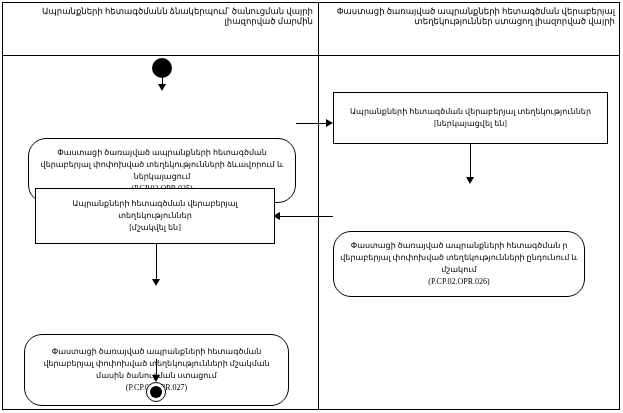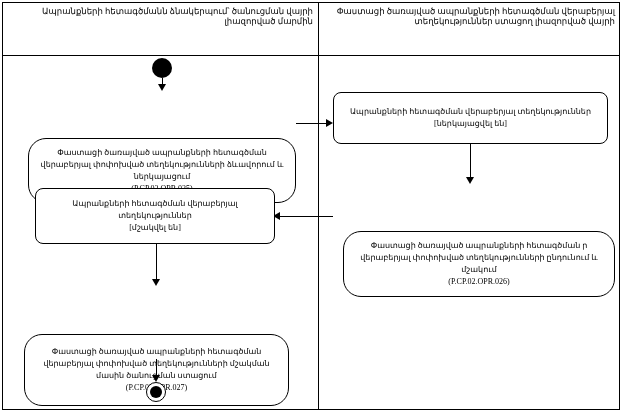--- a/index.html
+++ b/index.html
@@ -77,21 +77,21 @@
     font-size: 8px;
     line-height: 12px;
     padding: 3px 6px;
     color: #000000;
   }
   .node.rounded {
     border-radius: 18px;
     margin-top: 47px;
   }
   .node.rect {
-    border-radius: 8px;
+    border-radius: 0;
   }
   .node-text {
     display: block;
     white-space: pre-line;
   }
   .start-node {
     position: absolute;
     width: 20px;
     height: 20px;
     border-radius: 50%;
@@ -171,21 +171,21 @@
   <div class="arrow arrow-right" style="left:326px; top:119px;"></div>
 
   <div class="node rect" style="left:333px; top:92px; width:275px; height:52px;">
     <span class="node-text">Ապրանքների հետագծման վերաբերյալ տեղեկություններ
 [ներկայացվել են]</span>
   </div>
 
   <div class="edge-line edge-v" style="left:470px; top:144px; height:36px;"></div>
   <div class="arrow arrow-down" style="left:466px; top:177px;"></div>
 
-  <div class="node rounded" style="left:343px; top:184px; width:272px; height:66px;">
+  <div class="node rounded" style="left:333px; top:184px; width:252px; height:66px;">
     <span class="node-text">Փաստացի ծառայված ապրանքների հետագծման ր վերաբերյալ փոփոխված տեղեկությունների ընդունում և մշակում
 (P.CP.02.OPR.026)</span>
   </div>
 
   <div class="edge-line edge-h" style="left:276px; top:216px; width:57px;"></div>
   <div class="arrow arrow-left" style="left:273px; top:212px;"></div>
 
   <div class="node rect" style="left:35px; top:188px; width:240px; height:56px;">
     <span class="node-text">Ապրանքների հետագծման վերաբերյալ տեղեկություններ
 [մշակվել են]</span>

